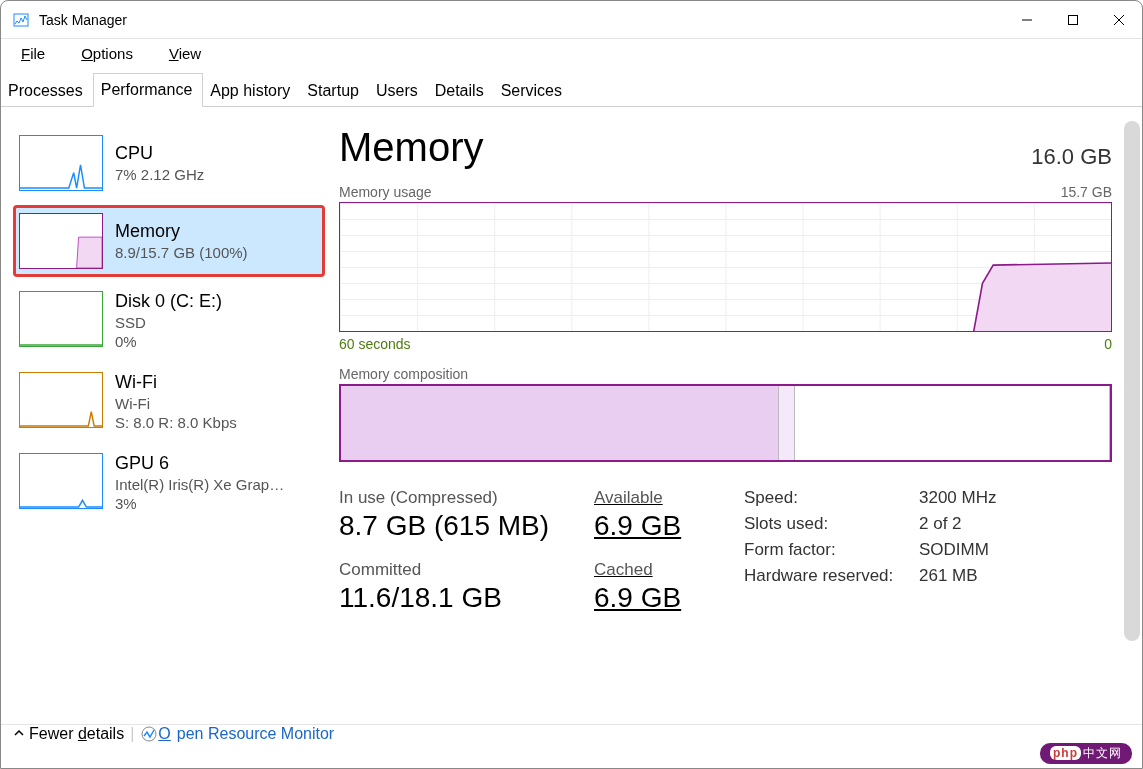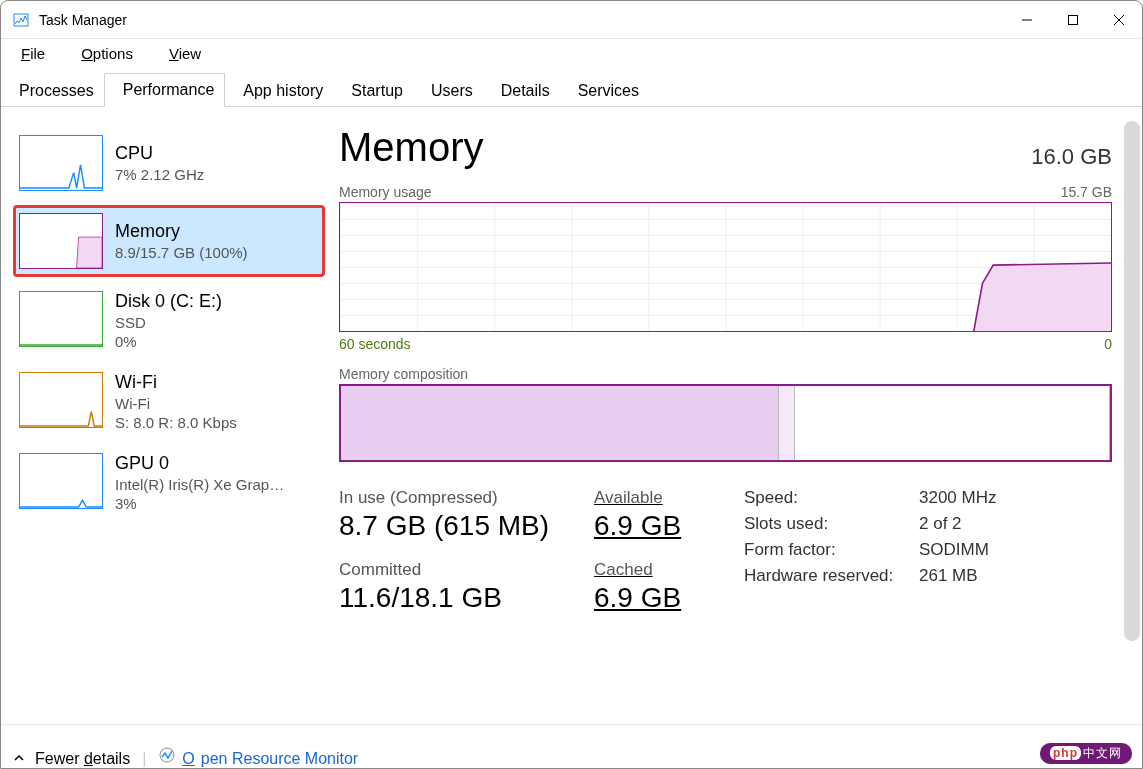--- a/index.html
+++ b/index.html
@@ -12,21 +12,21 @@
   .window-controls { margin-left:auto; display:flex; }
   .win-btn { width:46px; height:38px; display:flex; align-items:center; justify-content:center; }
   .win-btn svg { width:12px; height:12px; stroke:#000; stroke-width:1; fill:none; }
   .win-btn.close svg { width:14px; height:14px; }
   
   .menubar { display:flex; gap:12px; height:34px; align-items:flex-start; padding:0 8px; }
   .menu-item { padding:6px 12px; font-size:15px; color:#000; }
   .menu-item u { text-decoration:underline; }
   
   .tabbar { display:flex; height:34px; align-items:flex-end; border-bottom:1px solid #d0d0d0; position:relative; }
-  .tab { padding:7px 10px 7px 18px; font-size:16px; color:#000; position:relative; top:1px; }
+  .tab { padding:7px 10px 7px 7px; font-size:16px; color:#000; position:relative; top:1px; }
   .tab.active { background:#fff; border:1px solid #d0d0d0; border-bottom:1px solid #fff; }
   
   .content { display:flex; height:calc(100% - 38px - 34px - 34px - 44px); }
   
   .sidebar { width:330px; padding:20px 6px 0 12px; overflow-y:auto; }
   .side-item { display:flex; gap:12px; padding:8px 6px; margin-bottom:6px; cursor:default; }
   .side-item.selected { background:#cce8ff; border:3px solid #e53b36; border-radius:4px; padding:5px 3px; }
   .thumb { width:84px; height:56px; border:1px solid #666; background:#fff; position:relative; flex-shrink:0; overflow:hidden; }
   .thumb svg { width:100%; height:100%; }
   .side-text { display:flex; flex-direction:column; justify-content:center; gap:2px; min-width:0; }
@@ -59,21 +59,21 @@
   .stat-col { display:flex; flex-direction:column; }
   .sc1 { width:255px; }
   .sc2 { width:150px;text-decoration:underline; }
   .sc3 { flex:1; }
   .stat-label { font-size:17px; color:#555; margin-bottom:2px; }
   .stat-value { font-size:28px; color:#000; margin-bottom:18px; }
   .kv-row { display:flex; margin-bottom:6px; }
   .kv-label { width:175px; font-size:17px; color:#333; }
   .kv-value { font-size:17px; color:#333; }
   
-  .footer { position:absolute; bottom:0; left:0; right:0; height:44px; border-top:1px solid #e5e5e5; display:flex; align-items:flex-end; padding:0 12px; gap:6px;}
+  .footer { position:absolute; bottom:0; left:0; right:0; height:44px; border-top:1px solid #e5e5e5; display:flex; align-items:flex-start; padding:0 12px; }
   .footer .chevron { width:16px; display:inline-block; }
   .footer-link { color:#1a66cc; font-size:16px; display:inline-flex; align-items:center; gap:6px;}
   .footer-text { font-size:16px; color:#000;}
   .sep { color:#ccc; margin:0 6px; }
   .watermark { position:absolute; right:10px; bottom:4px; font-size:12px; color:#fff; background:#701a75; padding:2px 10px; border-radius:10px; letter-spacing:1px; }
   .watermark::before{content:"php"; background:#fff; color:#cc3a3a; padding:0 3px; border-radius:6px; margin-right:2px; font-weight:bold;}
   
   .scrollbar-stub { position:absolute; right:2px; top:120px; width:16px; height:520px; background:#d9d9d9; border-radius:8px;}
 </style>
 </head>
@@ -177,21 +177,21 @@
       </div>
     </div>
 
     <div class="side-item">
       <div class="thumb" style="border-color:#1a8cff">
         <svg viewBox="0 0 84 56" preserveAspectRatio="none">
             <polyline points="0,55 60,55 64,48 68,55 84,55" fill="none" stroke="#1a8cff" stroke-width="1.5"></polyline>
           </svg>
       </div>
       <div class="side-text">
-        <div class="side-title">GPU 0</div>
+        <div class="side-title">GPU 6</div>
         <div class="side-sub">Intel(R) Iris(R) Xe Grap…</div>
         <div class="side-sub2">3%</div>
       </div>
     </div>
 
   </div>
 
   <div class="main">
     <div class="main-head">
       <div class="main-title">Memory</div>

